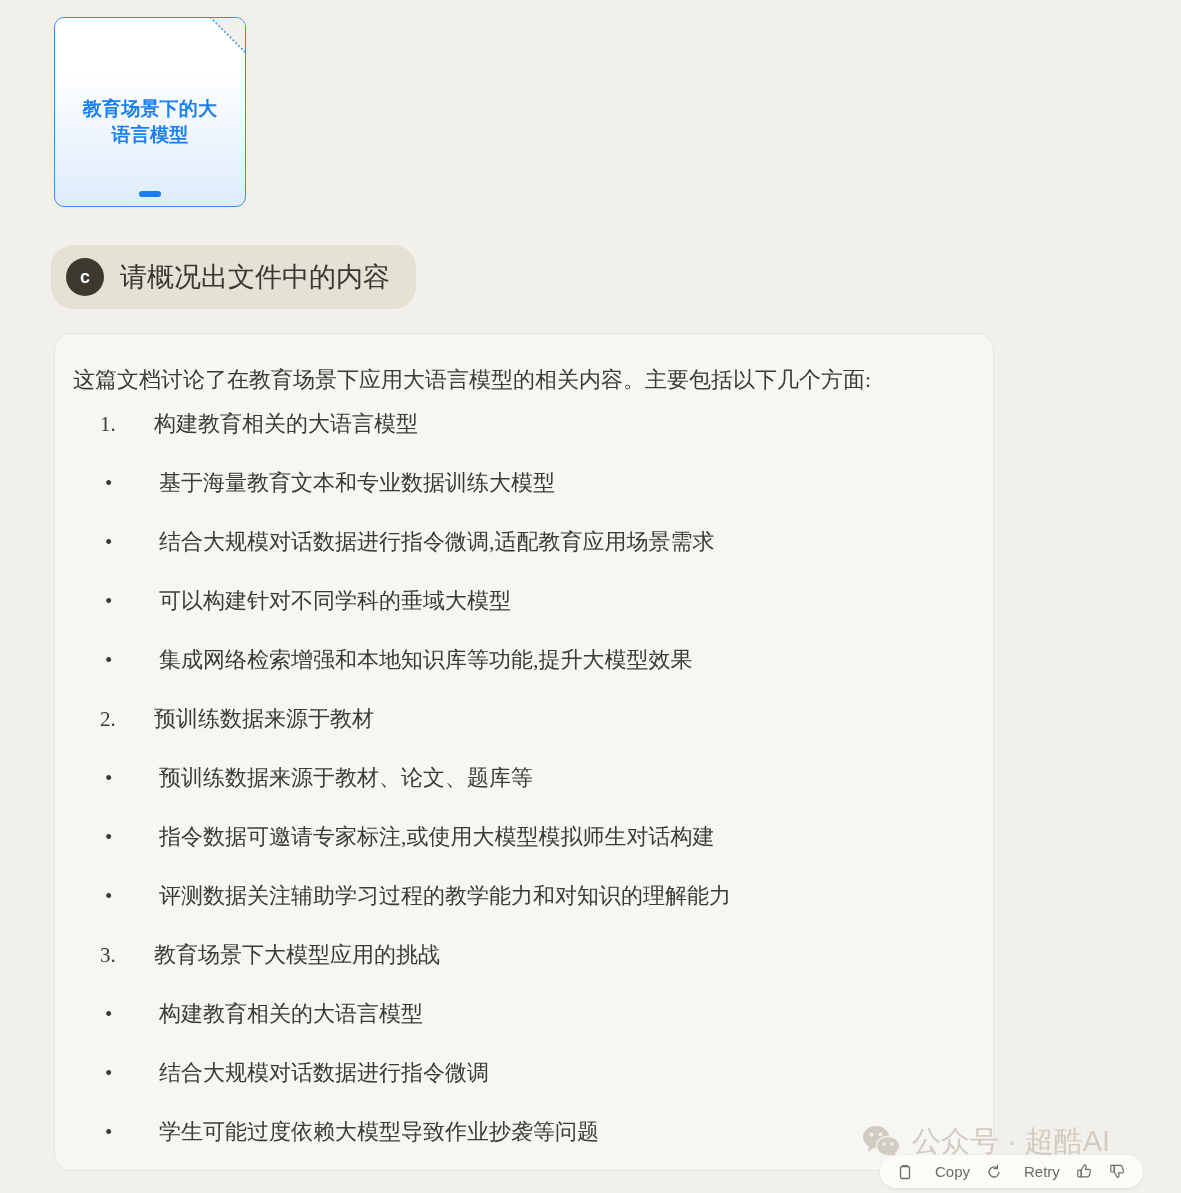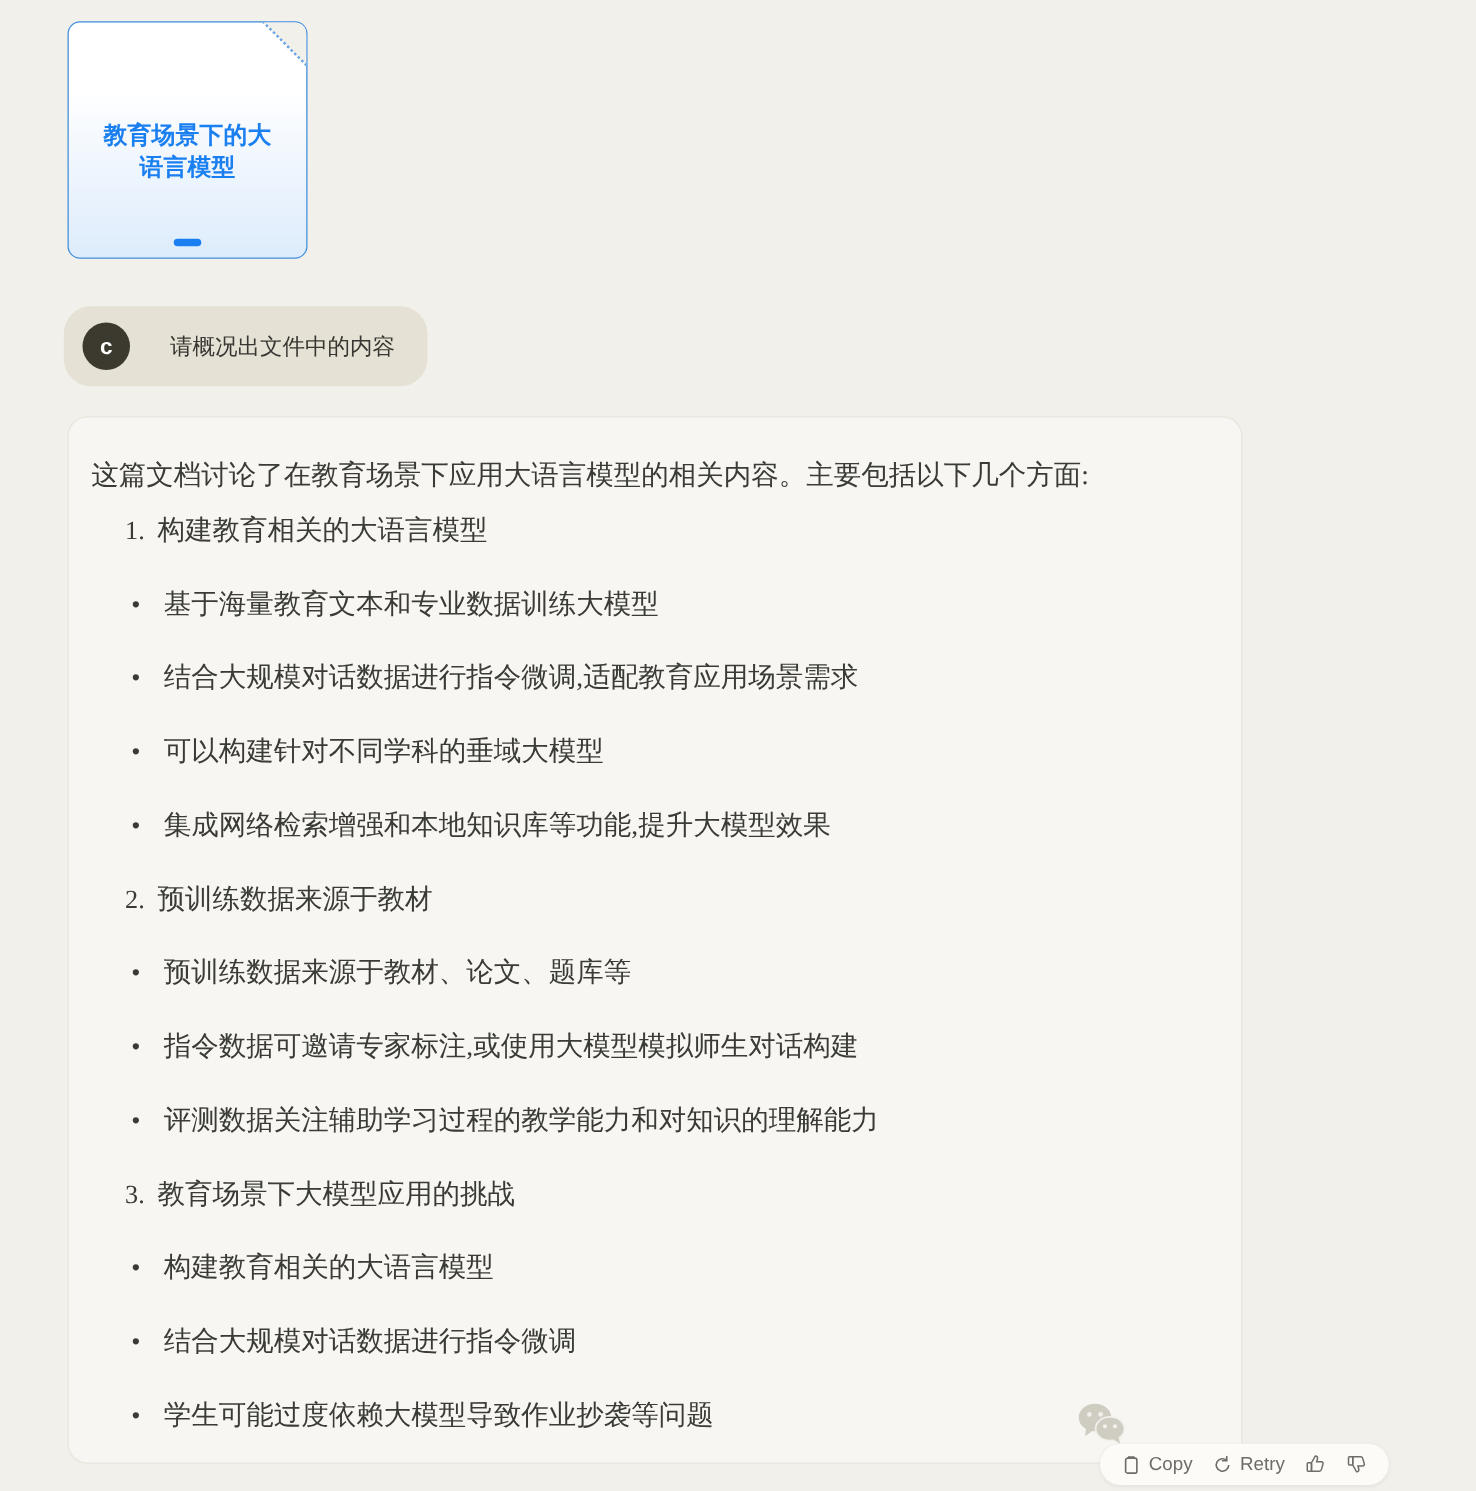--- a/index.html
+++ b/index.html
@@ -116,22 +116,22 @@
     color: #ffffff;
     font-size: 18px;
     font-weight: bold;
     display: flex;
     align-items: center;
     justify-content: center;
     flex: 0 0 auto;
     font-family: "Liberation Sans", "DejaVu Sans", sans-serif;
   }
   .user-text {
-    margin-left: 32px;
-    font-size: 18px;
+    margin-left: 16px;
+    font-size: 27px;
     color: #383632;
     font-family: "Liberation Sans", "DejaVu Sans", sans-serif;
     white-space: nowrap;
   }
 
   
   .answer-card {
     position: absolute;
     left: 54px;
     top: 333px;
@@ -173,40 +173,41 @@
   }
   .marker.num {
     font-size: 21px;
   }
   .marker.dot {
     font-size: 21px;
     padding-left: 4px;
   }
   .item-text {
     flex: 1 1 auto;
+    margin-left: 28px;
   }
 
   
   .action-bar {
     position: absolute;
     left: 880px;
     top: 1155px;
     display: flex;
     align-items: center;
     gap: 6px;
     background: #fcfbf8;
     border-radius: 20px;
     padding: 5px 12px;
     box-shadow: 0 1px 4px rgba(0,0,0,0.07);
     z-index: 20;
   }
   .action-btn {
     display: flex;
     align-items: center;
-    gap: 6px;
+    gap: 22px;
     color: #6e6c66;
     font-size: 15px;
     padding: 3px 5px;
     border-radius: 7px;
     font-family: "Liberation Sans", "DejaVu Sans", sans-serif;
     cursor: pointer;
   }
   .action-btn svg { display: block; }
 
   
@@ -317,20 +318,21 @@
     <svg width="40" height="34" viewBox="0 0 40 34">
       <ellipse cx="14" cy="12" rx="13" ry="11" fill="#cfccc2"></ellipse>
       <polygon points="7,20 6,27 13,22" fill="#cfccc2"></polygon>
       <circle cx="9.5" cy="9.5" r="1.9" fill="#f2f0eb"></circle>
       <circle cx="18.5" cy="9.5" r="1.9" fill="#f2f0eb"></circle>
       <ellipse cx="26" cy="21" rx="11.5" ry="9.5" fill="#cfccc2" stroke="#f2f0eb" stroke-width="1.4"></ellipse>
       <polygon points="33,28 34,33 28,29" fill="#cfccc2"></polygon>
       <circle cx="22" cy="19" r="1.7" fill="#f2f0eb"></circle>
       <circle cx="30" cy="19" r="1.7" fill="#f2f0eb"></circle>
     </svg>
+    <span>公众号 · 超酷AI</span>
   </div>
 
   <div class="action-bar">
     <div class="action-btn">
       <svg width="16" height="16" viewBox="0 0 16 16" fill="none" stroke="#6e6c66" stroke-width="1.3">
         <rect x="3.5" y="2.5" width="9" height="12" rx="1.6"></rect>
         <path d="M6 2.5 V1.6 h4 V2.5"></path>
       </svg>
       <span>Copy</span>
     </div>

